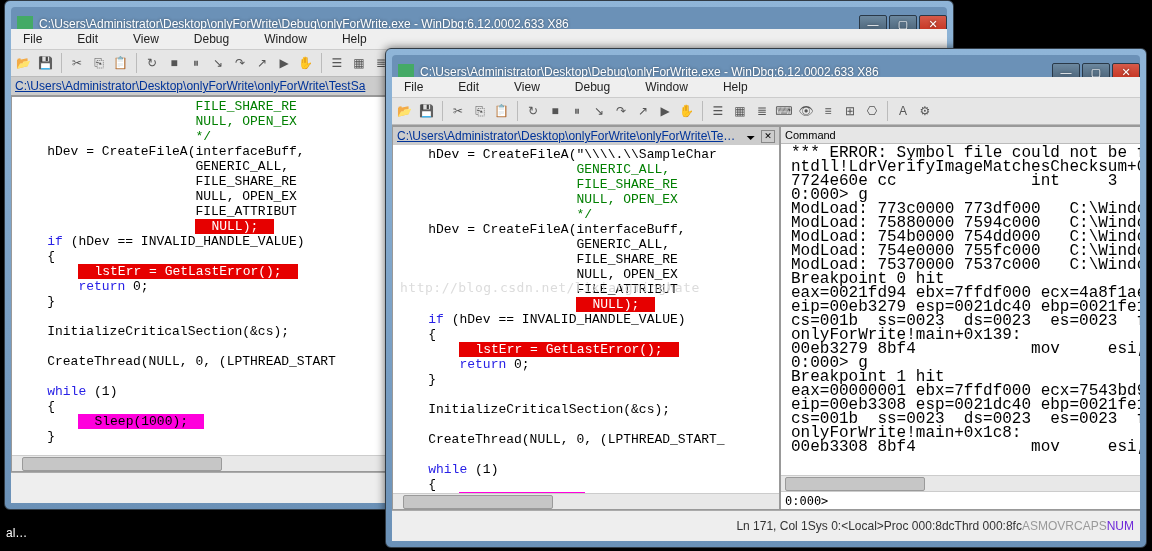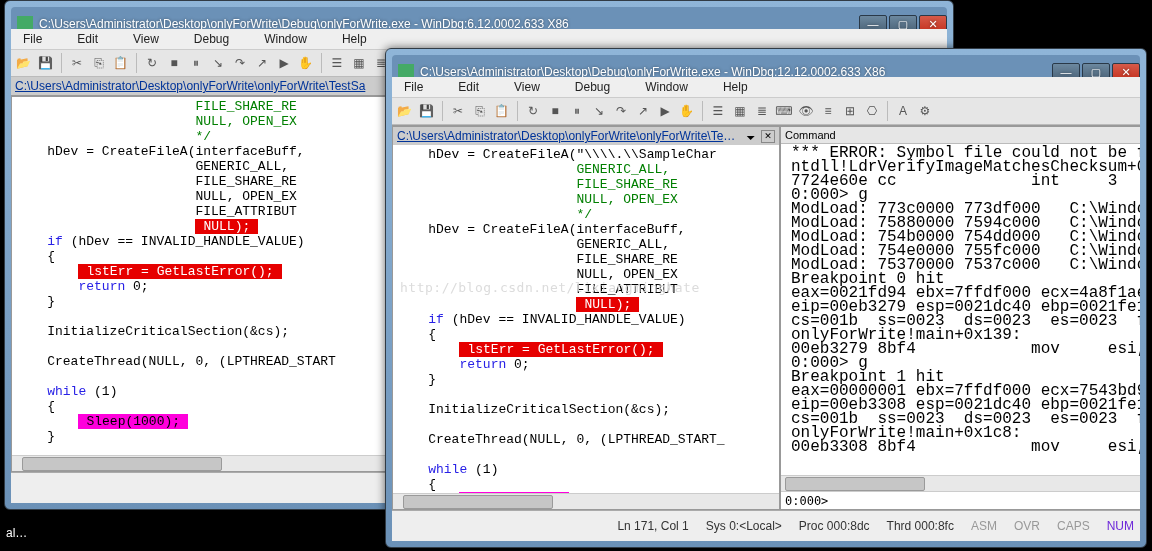--- a/index.html
+++ b/index.html
@@ -119,21 +119,21 @@
 .pane-title .x { margin-left:auto; font-size:9px; border:1px solid #888; width:14px; height:13px; display:flex; align-items:center; justify-content:center; cursor:pointer;}
 .code {
   flex:1; overflow:auto;
   font-family: Consolas, "Courier New", monospace;
   font-size:13px;
   white-space:pre;
   color:#000;
   padding: 2px 4px;
   line-height:15px;
 }
-.hs { padding:0 8px; }
+.hs { padding:0 16px; }
 .code .c-key { color:#2821e6; }
 .code .c-cmt { color:#007f00; }
 .code .c-red { background:#e60000; color:#fff; }
 .code .c-mag { background:#ff00dc; color:#000; }
 .scrollh {
   height:16px; background:#e8e8e8;
   border-top:1px solid #ccc;
   display:flex;
 }
 .scrollh .track{flex:1; position:relative;}
@@ -145,21 +145,21 @@
   font-size:12px;
   padding: 0 4px;
 }
 .cmdinput input { border:none; flex:1; font: inherit; outline:none;}
 .statusbar {
   height:18px; background:#eee;
   border-top:1px solid #aaa;
   display:flex; align-items:center;
   font-size:12px; color:#333;
   padding: 15px 6px;
-  gap:17px;
+  gap:0;
 }
 .statusbar .spacer{flex:1}
 .watermark {
   position:absolute;
   color:#dcdcdc;
   font-family:Consolas,monospace;
   font-size:13px;
   z-index:50;
   pointer-events:none;
   letter-spacing:.5px;
@@ -264,21 +264,21 @@
       <span class="spacer"></span>
       <span>Ln 171, Col 1</span>
     </div>
   </div>
 </div>
 
 <div class="aero" id="win2" style="left:385px; top:48px; width:762px; height:500px;">
   <div class="aero-inner">
     <div class="titlebar">
       <span class="tb-icon"></span>
-      <span>C:\Users\Administrator\Desktop\Debug\onlyForWrite.exe - WinDbg:12.12.0002.633 X86</span>
+      <span>C:\Users\Administrator\Desktop\Debug\onlyForWrite.exe - WinDbg:6.12.0002.633 X86</span>
       <span class="tb-spacer"></span>
       <div class="wbuttons">
         <div class="wbtn">—</div>
         <div class="wbtn">▢</div>
         <div class="wbtn close">✕</div>
       </div>
     </div>
     <div class="menubar" id="menu2">
         <span>File</span>
         <span>Edit</span>

